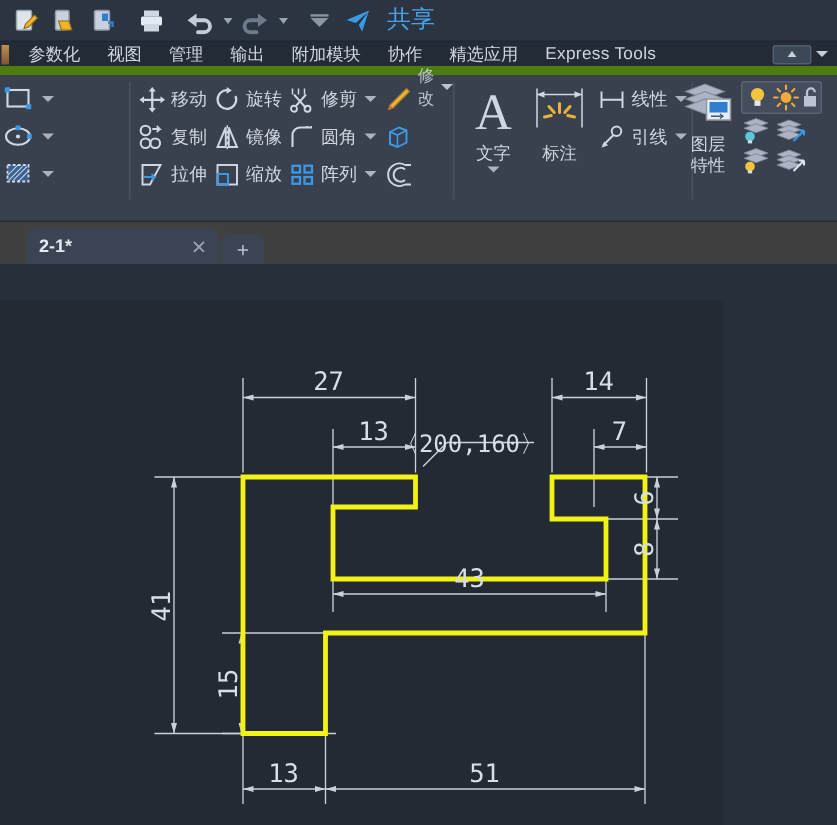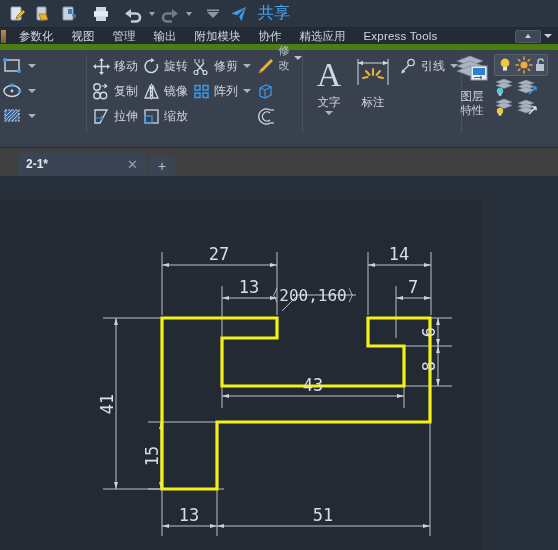--- a/index.html
+++ b/index.html
@@ -346,20 +346,30 @@
                 <line x1="3" y1="2" x2="3" y2="6" stroke="#cfd8e2" stroke-width="1"></line>
                 <line x1="7" y1="2" x2="7" y2="6" stroke="#cfd8e2" stroke-width="1"></line>
                 <line x1="11" y1="2" x2="11" y2="6" stroke="#cfd8e2" stroke-width="1"></line>
                 <path d="M4 6 L12 15" stroke="#cfd8e2" stroke-width="1.3" fill="none"></path>
                 <path d="M12 6 L5 14" stroke="#cfd8e2" stroke-width="1.3" fill="none"></path>
                 <circle cx="4" cy="15.5" r="2" fill="none" stroke="#cfd8e2" stroke-width="1.2"></circle>
                 <circle cx="13" cy="15.5" r="2" fill="none" stroke="#cfd8e2" stroke-width="1.2"></circle>
               </svg>
             </span>
             <span class="lbl">修剪</span>
+            <span class="rcaret"></span>
+          </div>
+          <div class="smallbtn">
+            <span class="icon">
+              <svg width="19" height="19" viewBox="0 0 19 19">
+                <path d="M3 16 V8 A5 5 0 0 1 8 3 H16" fill="none" stroke="#cfd8e2" stroke-width="1.4"></path>
+                <line x1="12" y1="2.5" x2="16" y2="2.5" stroke="#cfd8e2" stroke-width="1" stroke-dasharray="1.6 1.4"></line>
+              </svg>
+            </span>
+            <span class="lbl">圆角</span>
             <span class="rcaret"></span>
           </div>
           <div class="smallbtn">
             <span class="icon">
               <svg width="19" height="19" viewBox="0 0 19 19">
                 <g fill="none" stroke="#3b9ae8" stroke-width="1.5">
                   <rect x="3" y="3.5" width="5" height="4.5"></rect>
                     <rect x="11" y="3.5" width="5" height="4.5"></rect>
                   <rect x="3" y="11" width="5" height="4.5"></rect>
                     <rect x="11" y="11" width="5" height="4.5"></rect>
@@ -434,20 +444,31 @@
                 <line x1="29" y1="23" x2="24.5" y2="22"></line>
               </g>
             </svg>
           </span>
           <span class="lbl">标注</span>
         </div>
         <div class="smallcol">
           <div class="smallbtn">
             <span class="icon">
               <svg width="20" height="19" viewBox="0 0 20 19">
+                <line x1="3" y1="4" x2="3" y2="15" stroke="#cfd8e2" stroke-width="1.3"></line>
+                <line x1="17" y1="4" x2="17" y2="15" stroke="#cfd8e2" stroke-width="1.3"></line>
+                <line x1="3" y1="9.5" x2="17" y2="9.5" stroke="#cfd8e2" stroke-width="1.3"></line>
+              </svg>
+            </span>
+            <span class="lbl">线性</span>
+            <span class="rcaret"></span>
+          </div>
+          <div class="smallbtn">
+            <span class="icon">
+              <svg width="20" height="19" viewBox="0 0 20 19">
                 <circle cx="13" cy="5.5" r="3.2" fill="none" stroke="#cfd8e2" stroke-width="1.3"></circle>
                 <path d="M11 8 L4 15" stroke="#cfd8e2" stroke-width="1.3"></path>
                 <path d="M3 16.5 l4.4 -1.6 l-2.6 -2.6 z" fill="#cfd8e2"></path>
               </svg>
             </span>
             <span class="lbl">引线</span>
             <span class="rcaret"></span>
           </div>
         </div>
       </div>

